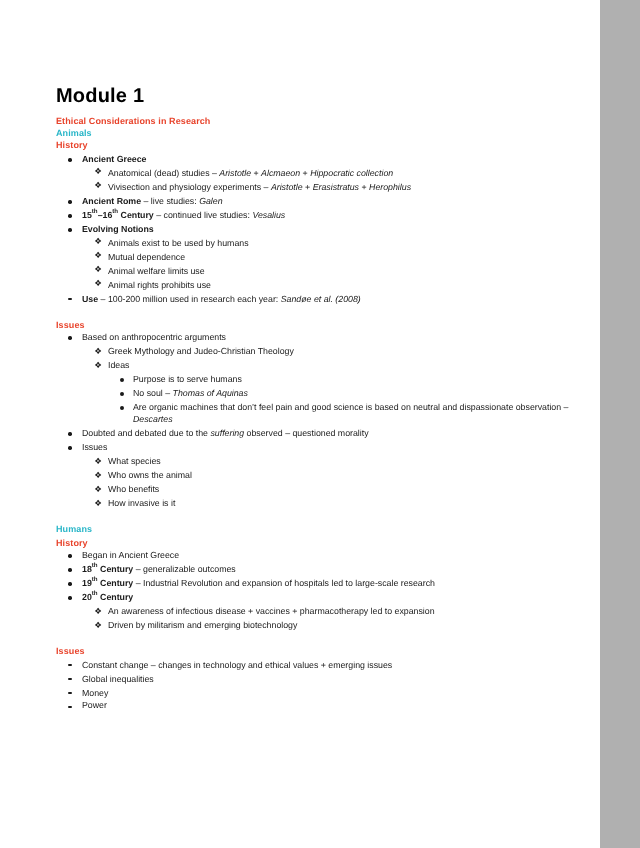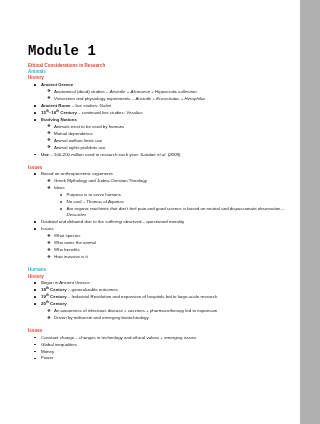--- a/index.html
+++ b/index.html
@@ -21,26 +21,25 @@
   }
   .sheet {
     position: absolute;
     left: 0; top: 0;
     width: 300px;
     height: 424px;
     padding: 43px 14px 0 28px;
     box-sizing: border-box;
   }
   .doc-title {
-    font-size: 14px;
+    font-size: 10px;
     font-weight: bold;
     color: #000000;
     margin: 0 0 3.6px 0;
     letter-spacing: .1px;
-    font-family: Liberation Mono, monospace;
   }
   .h-red {
     font-size: 4.5px;
     font-weight: bold;
     color: #e8432b;
     margin: 0 0 1.4px 0;
     letter-spacing: .05px;
   }
   .h-teal {
     font-size: 4.5px;

